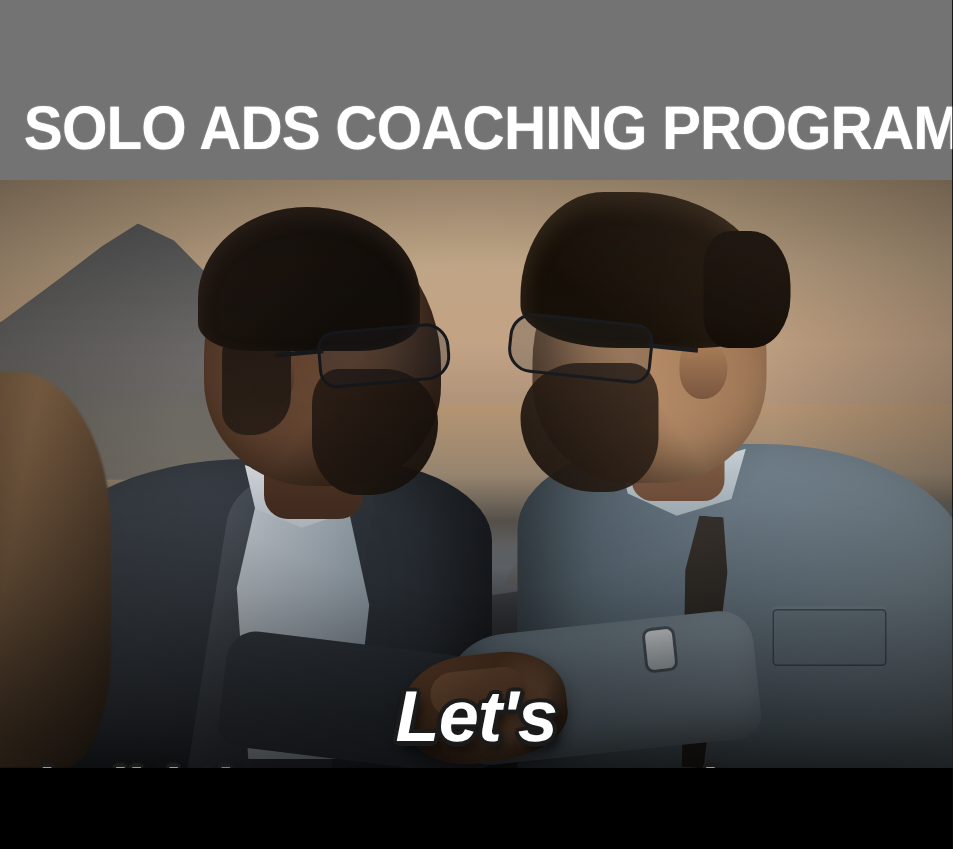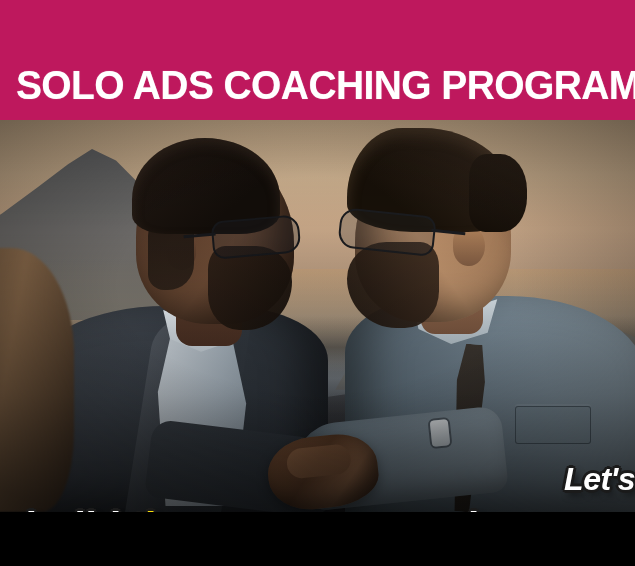--- a/index.html
+++ b/index.html
@@ -19,21 +19,21 @@
     overflow: hidden;
   }
 
   
   .banner {
     position: absolute;
     left: 0;
     top: 0;
     width: 635px;
     height: 120px;
-    background: #be185d;
+    background: #737373;
     z-index: 40;
   }
   .banner-title {
     position: absolute;
     left: 0;
     right: 0;
     top: 63px;
     text-align: center;
     color: #ffffff;
     font-family: "Liberation Sans", sans-serif;
@@ -451,26 +451,25 @@
     text-align: center;
     font-family: "Liberation Sans", sans-serif;
     font-style: italic;
     font-weight: bold;
     color: #ffffff;
     letter-spacing: -0.5px;
     line-height: 46px;
   }
   .overlay-line1 {
     display: block;
-    font-size: 32px;
+    font-size: 48px;
     text-shadow:
       2px 2px 0 #1b1b1b, -2px 2px 0 #1b1b1b, 2px -2px 0 #1b1b1b, -2px -2px 0 #1b1b1b,
       0 3px 0 #1b1b1b, 3px 0 0 #1b1b1b, 0 -3px 0 #1b1b1b, -3px 0 0 #1b1b1b,
       4px 5px 7px rgba(0,0,0,0.65);
-    text-align: right;
   }
   .overlay-line2 {
     display: block;
     font-size: 41px;
     margin-top: 2px;
     white-space: nowrap;
     text-shadow:
       2px 2px 0 #1b1b1b, -2px 2px 0 #1b1b1b, 2px -2px 0 #1b1b1b, -2px -2px 0 #1b1b1b,
       0 3px 0 #1b1b1b, 3px 0 0 #1b1b1b, 0 -3px 0 #1b1b1b, -3px 0 0 #1b1b1b,
       4px 5px 7px rgba(0,0,0,0.65);

